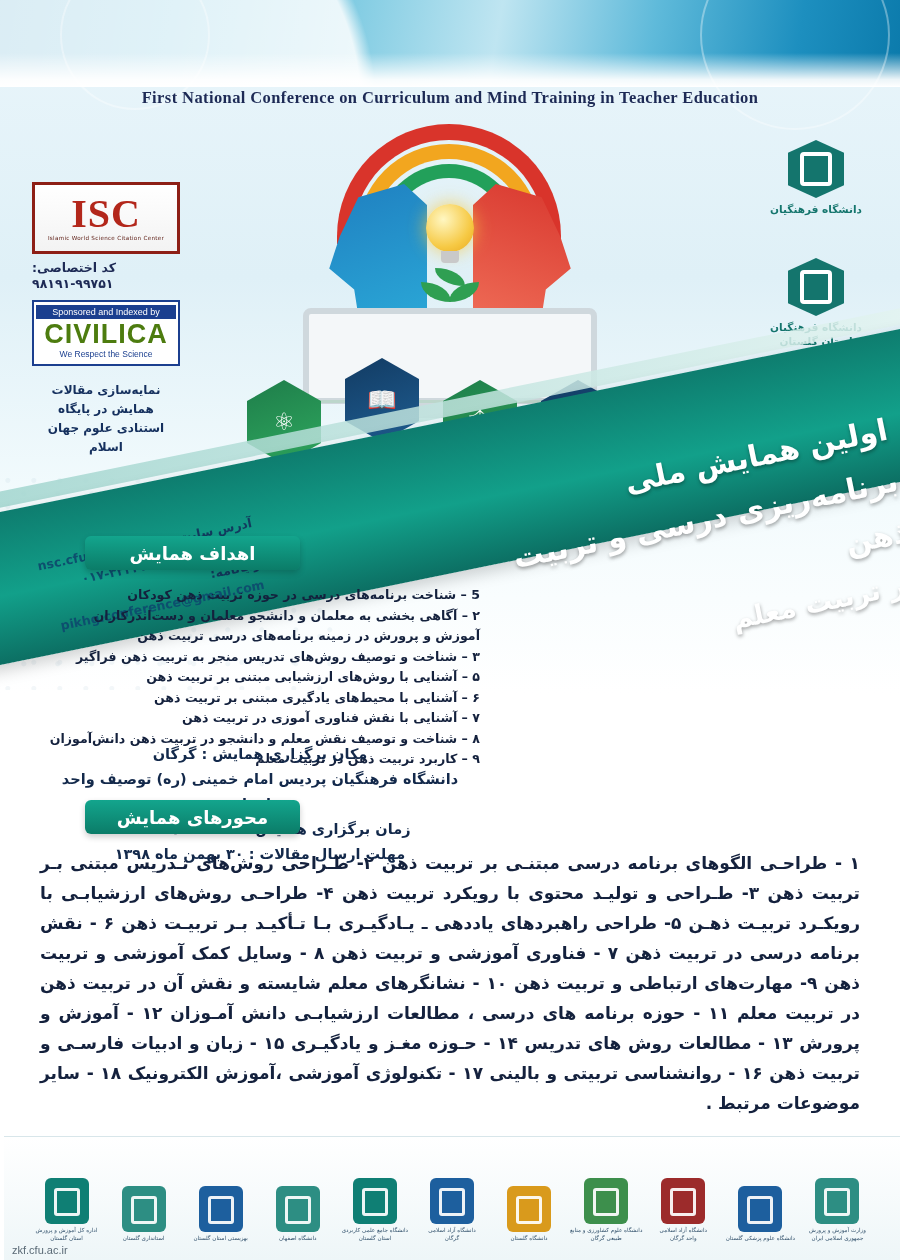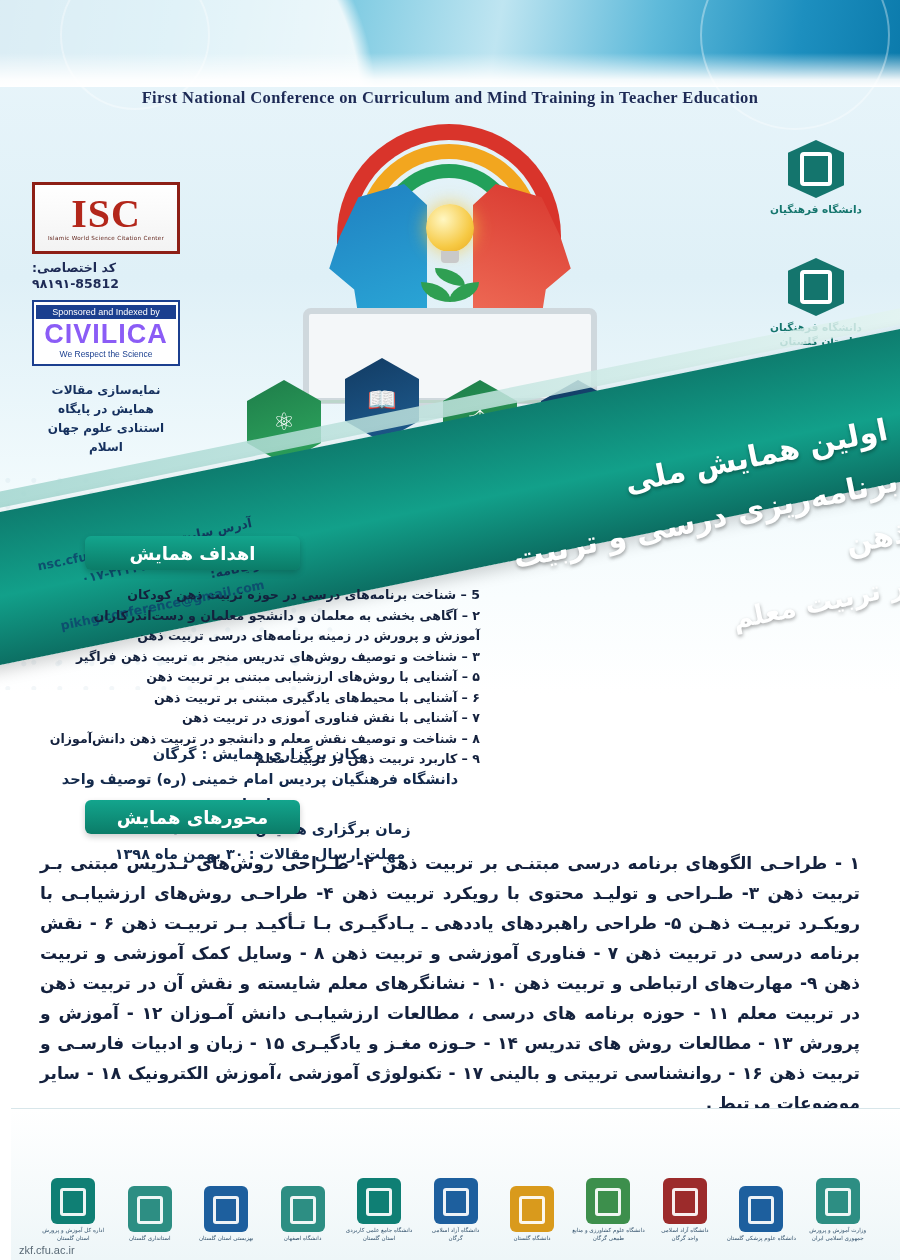--- a/index.html
+++ b/index.html
@@ -145,21 +145,21 @@
   .civ-box{
     margin-top:8px; width:148px;
     border:2px solid #1b3f8f; background:#fff; padding:3px 2px 5px;
     text-align:center;
   }
   .civ-top{
     background:#1b3f8f; color:#fff; font-size:9px; padding:2px 0; font-family:"Liberation Sans",sans-serif;
   }
   .civ-main{
     font-family:"Liberation Sans", sans-serif;
-    font-weight:bold; font-size:27px; color:#8b5cf6; letter-spacing:1px; line-height:30px;
+    font-weight:bold; font-size:27px; color:#4d7c0f; letter-spacing:1px; line-height:30px;
   }
   .civ-sub{ font-size:8.5px; color:#1b3f8f; font-family:"Liberation Sans",sans-serif;}
   .civ-fa{
     margin-top:15px; font-size:12px; line-height:19px; color:#15305e; text-align:center;
     font-weight:bold;
   }
 
   
   .uni{
     position:absolute; right:24px; text-align:center; width:120px;
@@ -250,21 +250,21 @@
 
   
   .topics{
     position:absolute; right:40px; top:848px; width:820px;
     direction:rtl; text-align:justify;
     font-size:17px; line-height:30px; color:#14213d; font-weight:bold;
   }
 
   
   .footer-strip{
-    position:absolute; left:11px; right:0; bottom:0; height:152px;
+    position:absolute; left:4px; right:0; bottom:0; height:124px;
     background:linear-gradient(180deg,#ffffff,#eef6f8);
     border-top:1px solid #d8e6ea;
   }
   .logos{
     position:absolute; left:0; right:0; bottom:18px; height:86px;
     display:flex; align-items:flex-end; justify-content:space-around;
     padding:0 24px;
   }
   .logo-item{ text-align:center; width:86px; }
   .logo-item .em{
@@ -337,21 +337,21 @@
     </div>
   </div>
 
   <div class="isc-box">
     <div class="isc-logo">
       <div class="big">ISC</div>
       <div class="sub">Islamic World Science Citation Center</div>
     </div>
     <div class="isc-code">
       <span>کد اختصاصی:</span><br>
-      <span>۹۸۱۹۱-85812</span>
+      <span>۹۸۱۹۱-۹۹۷۵۱</span>
     </div>
     <div class="civ-box">
       <div class="civ-top">Sponsored and Indexed by</div>
       <div class="civ-main">CIVILICA</div>
       <div class="civ-sub">We Respect the Science</div>
     </div>
     <div class="civ-fa">
       <div>نمایه‌سازی مقالات همایش در پایگاه</div>
       <div>استنادی علوم جهان اسلام</div>
     </div>

